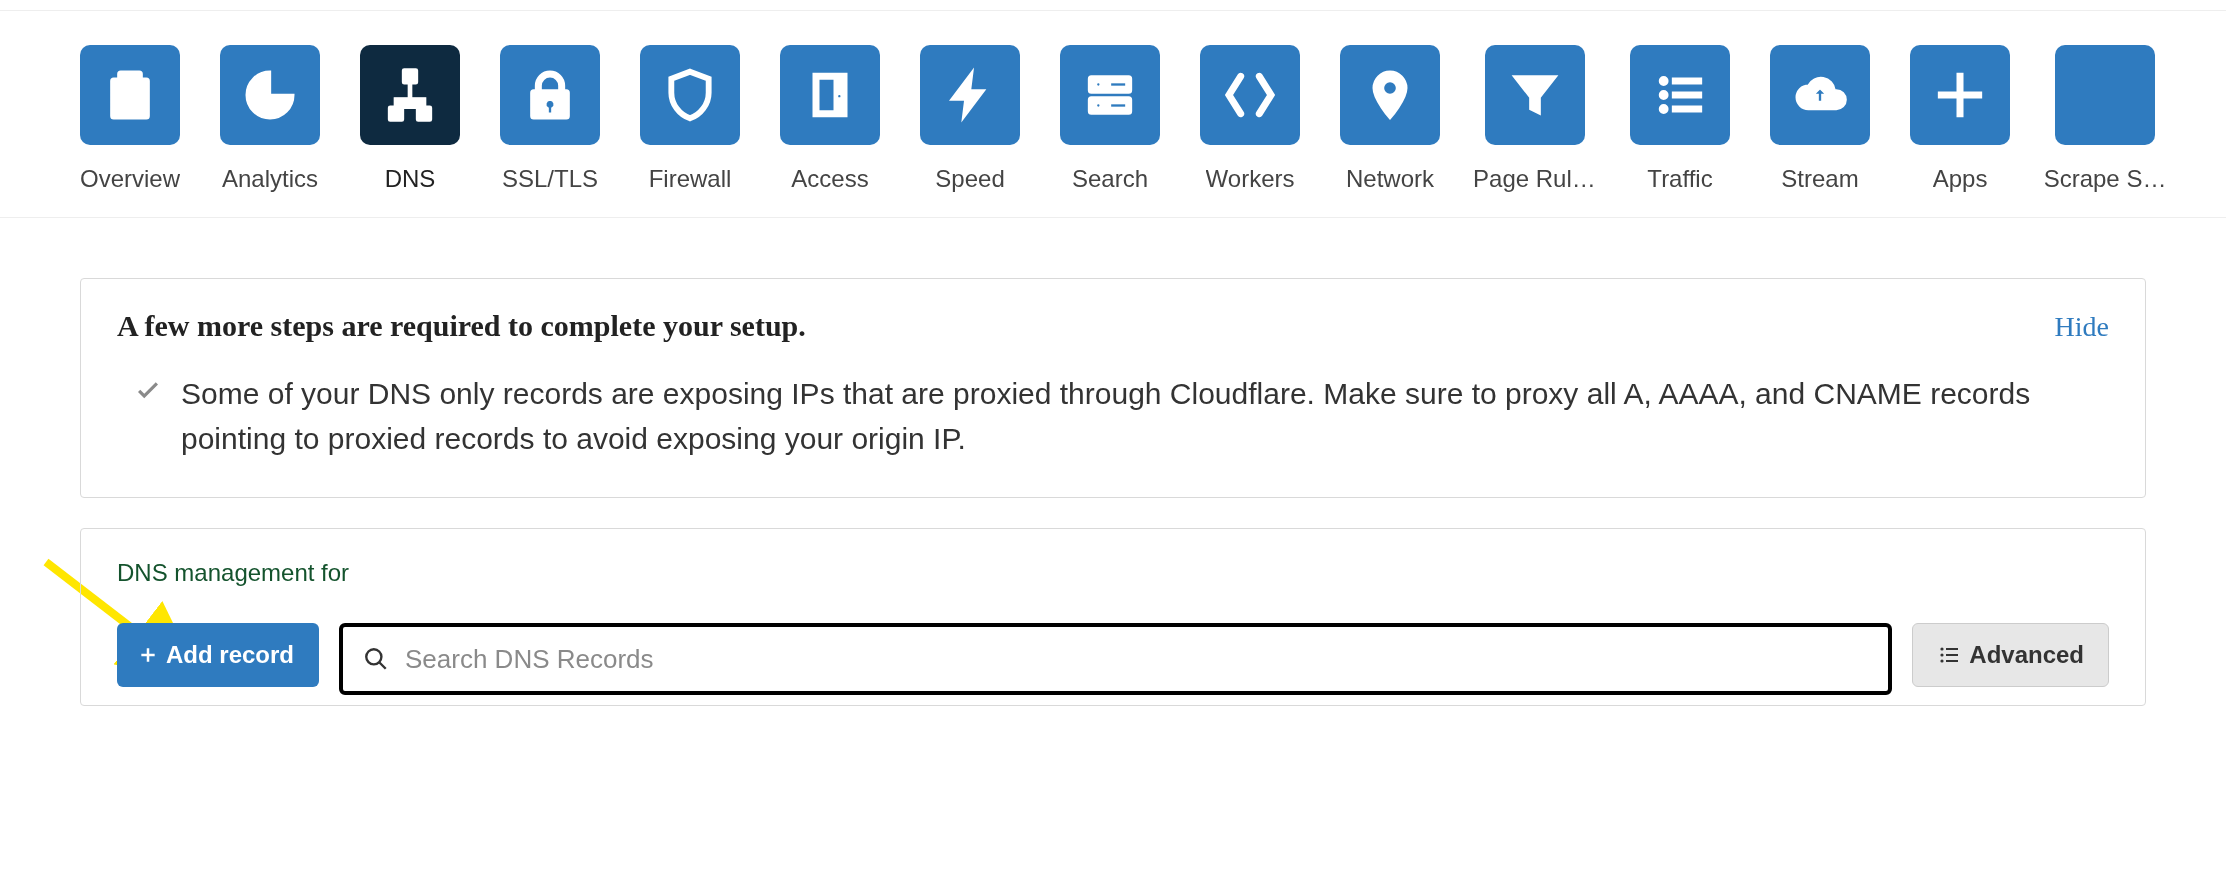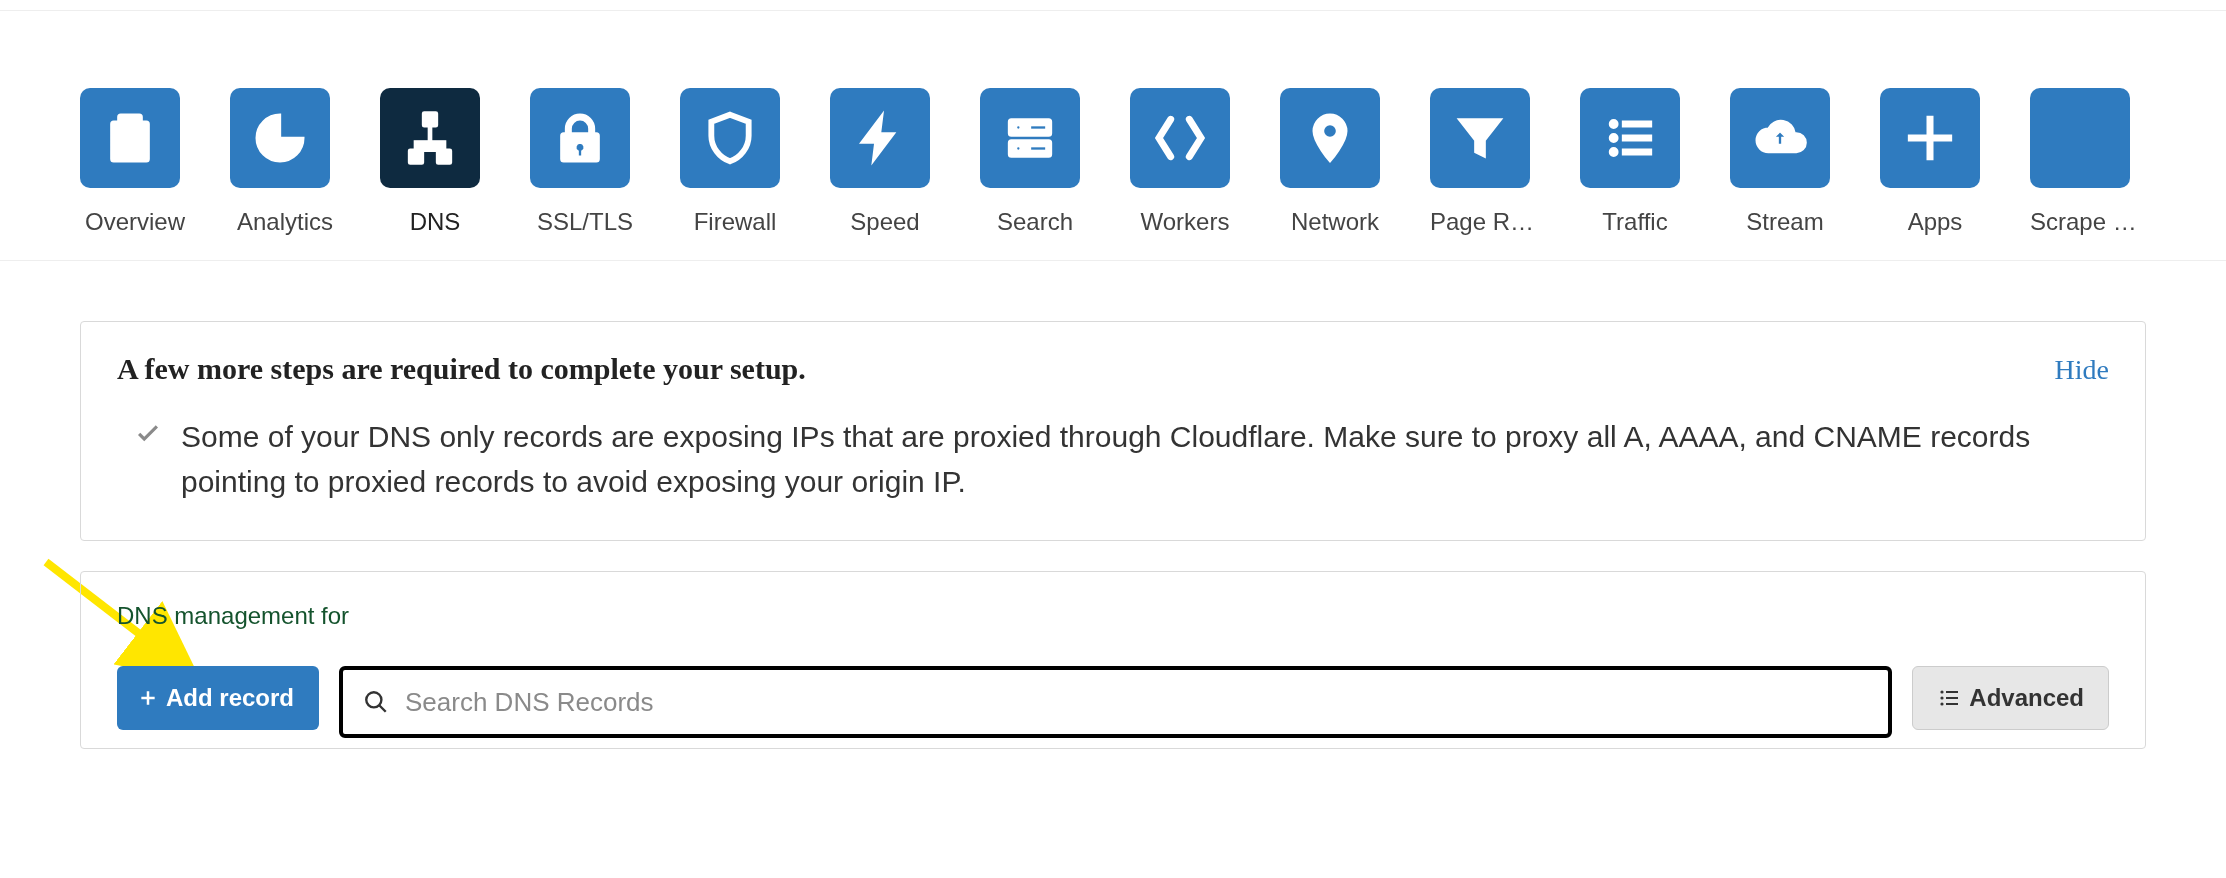--- a/index.html
+++ b/index.html
@@ -37,25 +37,25 @@
   .nav {
     display: flex;
     align-items: flex-start;
     gap: 40px;
     padding: 34px 80px 24px 80px;
     border-bottom: 1px solid #eee;
   }
   .nav-item {
     display: flex;
     flex-direction: column;
+    align-items: center;
     width: 110px;
     cursor: pointer;
     text-decoration: none;
     color: var(--muted);
-    margin-top: 43px;
   }
   .nav-item .tile {
     width: 100px;
     height: 100px;
     border-radius: 10px;
     background: var(--icon-tile);
     display: flex;
     align-items: center;
     justify-content: center;
   }
@@ -296,20 +296,28 @@
       <span class="tile">
           <svg>
             <use href="#shield-icon"></use>
           </svg>
         </span>
       <span class="label">Firewall</span>
     </a>
     <a class="nav-item">
       <span class="tile">
           <svg>
+            <use href="#door-icon"></use>
+          </svg>
+        </span>
+      <span class="label">Access</span>
+    </a>
+    <a class="nav-item">
+      <span class="tile">
+          <svg>
             <use href="#bolt-icon"></use>
           </svg>
         </span>
       <span class="label">Speed</span>
     </a>
     <a class="nav-item">
       <span class="tile">
           <svg>
             <use href="#server-icon"></use>
           </svg>

